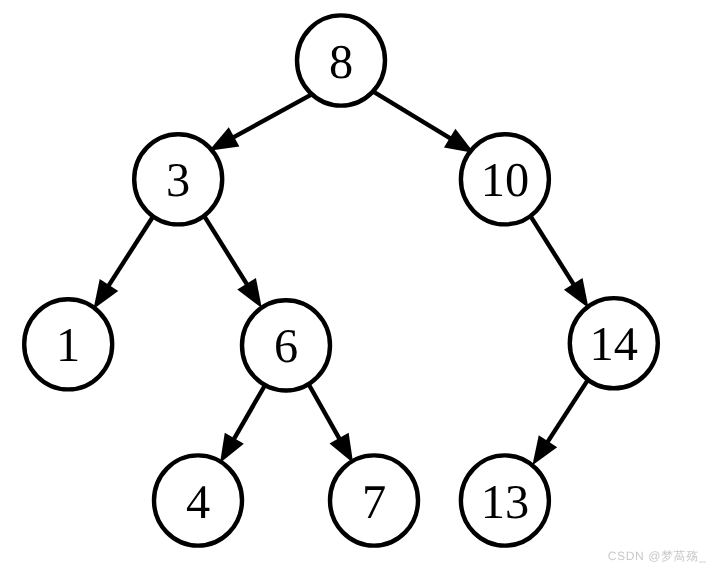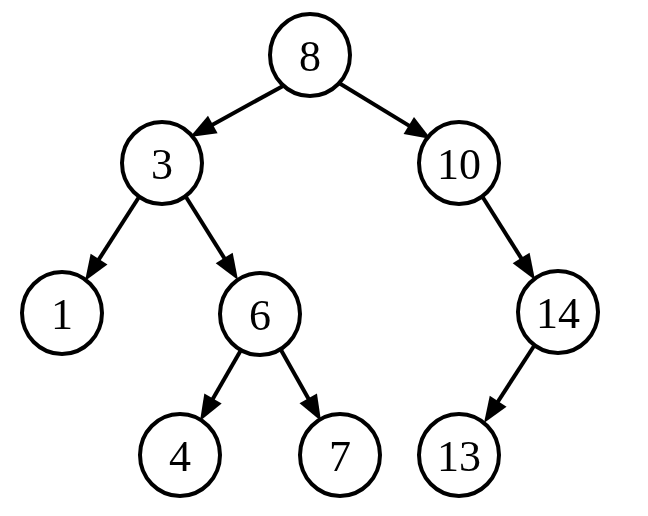--- a/index.html
+++ b/index.html
@@ -134,13 +134,14 @@
           <text x="340" y="456" class="node-label">7</text>
         </g>
         <g>
           <ellipse cx="459" cy="455" rx="40" ry="41" class="node-circle"></ellipse>
           <text x="459" y="456" class="node-label">13</text>
         </g>
       </g>
 
   </svg>
 
+  <div id="watermark">CSDN @梦萵殇_</div>
 </div>
 
 </body></html>

